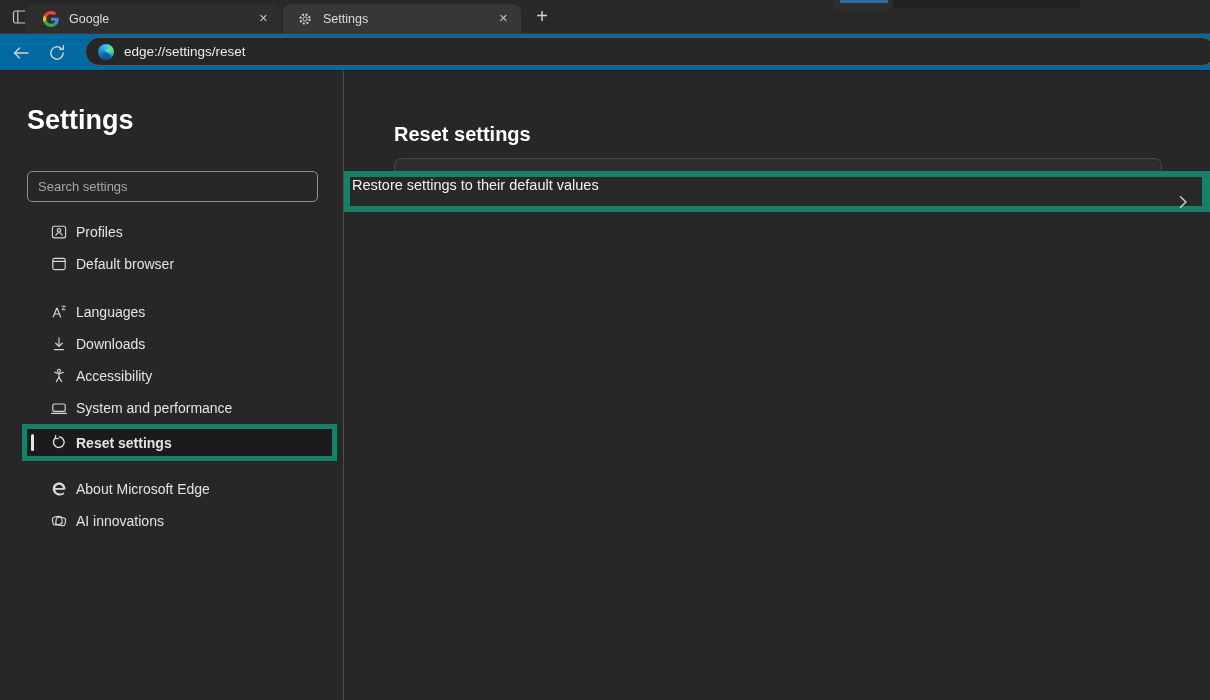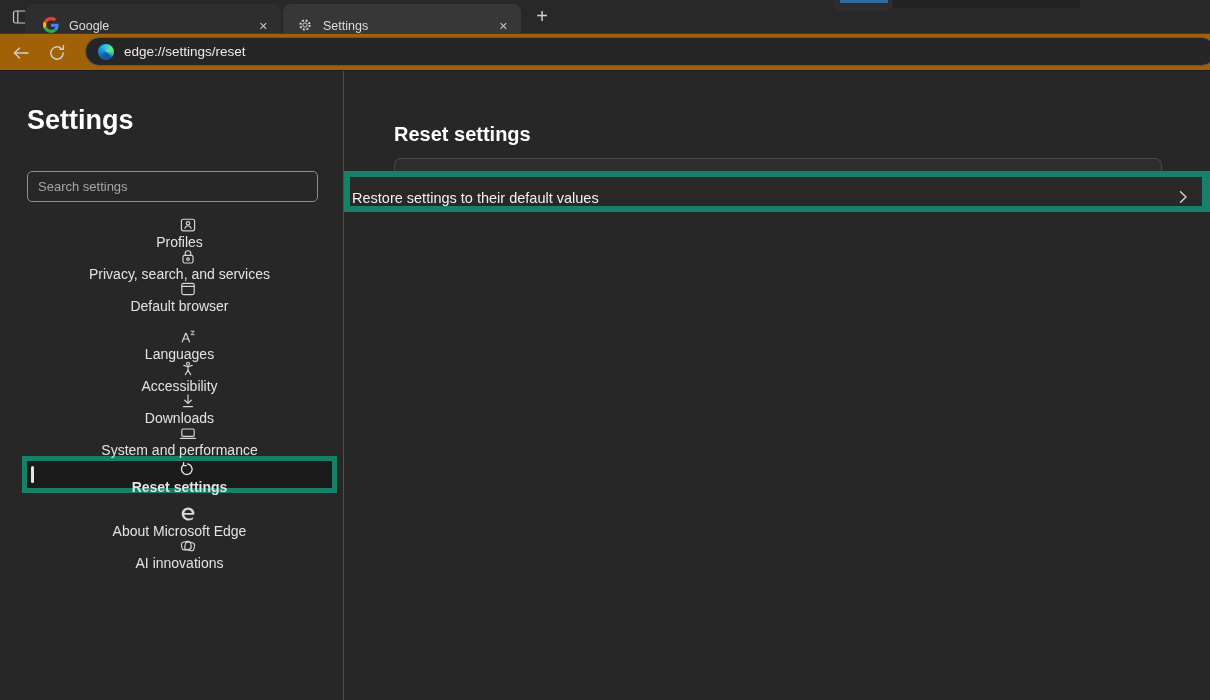--- a/index.html
+++ b/index.html
@@ -4,35 +4,35 @@
 <style>
   html,body{margin:0;padding:0;background:#272727;}
   #app{position:relative;width:1210px;height:700px;overflow:hidden;
        font-family:"Liberation Sans",sans-serif;background:#272727;color:#e4e4e4;
        -webkit-font-smoothing:antialiased;}
 
   
   .tabstrip{position:absolute;top:0;left:0;right:0;height:33px;background:#282828;}
   .tab-actions{position:absolute;left:11px;top:8px;width:18px;height:18px;cursor:pointer;}
   .tab{position:absolute;top:4px;height:29px;border-radius:8px 8px 0 0;display:flex;
-       align-items:flex-end;font-size:12.5px;color:#dcdcdc;cursor:pointer;box-sizing:border-box;}
+       align-items:center;font-size:12.5px;color:#dcdcdc;cursor:pointer;box-sizing:border-box;}
   .tab.inactive{left:25px;width:256px;background:#2e2e2e;}
   .tab.active{left:283px;width:238px;background:#373737;}
   .tab .fav{width:16px;height:16px;margin-left:18px;flex:0 0 auto;display:flex;align-items:center;}
   .tab .tlabel{margin-left:10px;white-space:nowrap;overflow:hidden;}
   .tab .close{margin-left:auto;margin-right:13px;font-size:11px;color:#c4c4c4;cursor:pointer;}
   .newtab{position:absolute;left:529px;top:2px;width:26px;height:28px;display:flex;align-items:center;
           justify-content:center;font-size:20px;font-weight:300;color:#cfcfcf;cursor:pointer;}
   .artifact-strip{position:absolute;left:838px;top:0;width:242px;height:8px;background:#222222;}
   .artifact-tabcurve{position:absolute;left:833px;top:0;width:60px;height:11px;background:#2d2d2d;
           border-radius:0 0 7px 7px;}
   .artifact-blue{position:absolute;left:840px;top:0;width:48px;height:3px;background:#2e6da4;}
 
   
-  .toolbar{position:absolute;top:33px;left:0;right:0;height:38px;background:#a16207;
+  .toolbar{position:absolute;top:33px;left:0;right:0;height:38px;background:#0369a1;
            border-top:1px solid #3a3a3a;border-bottom:1px solid #1e1e1e;box-sizing:border-box;}
   .nav-btn{position:absolute;top:9px;width:20px;height:20px;cursor:pointer;}
   .nav-btn.back{left:11px;}
   .nav-btn.refresh{left:47px;}
   .addressbar{position:absolute;left:85px;top:3px;height:29px;right:-6px;background:#262626;
               border:1px solid #585858;border-radius:15px;display:flex;align-items:center;
               padding-left:12px;box-sizing:border-box;cursor:text;}
   .edge-logo{width:16px;height:16px;border-radius:50%;flex:0 0 auto;
              background:conic-gradient(from 140deg,#0c59a4,#115ea3 20%,#1b9de2 45%,#35c1f1 60%,#66eb6e 78%,#47c1af 90%,#0c59a4);}
   .url{margin-left:10px;font-size:13.5px;color:#ececec;white-space:nowrap;}
@@ -41,42 +41,42 @@
   .content{position:absolute;top:71px;left:0;right:0;bottom:0;background:#272727;}
   .sidebar{position:absolute;top:0;left:0;width:344px;bottom:0;border-right:1px solid #4f4f4f;
            box-sizing:border-box;}
   .sb-title{position:absolute;left:27px;top:34px;font-size:27px;font-weight:700;color:#ffffff;}
   .sb-search{position:absolute;left:27px;top:100px;width:291px;height:31px;box-sizing:border-box;
              background:transparent;border:1px solid #8f8f8f;border-radius:5px;color:#e4e4e4;
              font-size:13px;padding:0 10px;font-family:"Liberation Sans",sans-serif;outline:none;}
   .sb-search::placeholder{color:#a6a6a6;}
   .nav{position:absolute;left:0;top:145px;right:0;}
   .nav-item{height:32px;display:flex;align-items:center;margin-left:26px;margin-right:10px;
-            font-size:14px;color:#e3e3e3;cursor:pointer;border-radius:4px;flex-direction:column;}
+            font-size:14px;color:#e3e3e3;cursor:pointer;border-radius:4px;}
   .nav-item .ic{width:18px;height:18px;margin-left:24px;margin-right:8px;flex:0 0 auto;}
   .nav-gap{height:16px;}
   .nav-gap.small{height:12px;}
   .ext-link{margin-left:auto;margin-right:29px;width:16px;height:16px;}
 
   .hl{background:#178069;}
   .annotation-sidebar{margin-left:22px;width:315px;height:37px;box-sizing:border-box;padding:5px;}
   .annotation-sidebar .nav-item{height:27px;margin:0;background:#1b1b1b;position:relative;
             font-weight:700;border-radius:0;}
   .annotation-sidebar .nav-item .ic{margin-left:23px;}
   .sel-indicator{position:absolute;left:4px;top:5px;width:3px;height:17px;border-radius:2px;
             background:#dfe7ef;}
 
   .main{position:absolute;top:0;left:344px;right:0;bottom:0;}
   .main-heading{position:absolute;left:50px;top:52px;font-size:20px;font-weight:700;color:#ffffff;}
   .card-sliver{position:absolute;left:50px;right:48px;top:87px;height:14px;background:#2d2d2d;
             border:1px solid #484848;border-bottom:none;border-radius:7px 7px 0 0;box-sizing:border-box;}
   .annotation-main{position:absolute;left:0;right:0;top:100px;height:41px;}
   .reset-row{position:absolute;left:6px;right:8px;top:6px;bottom:6px;background:#282828;
-            display:flex;align-items:flex-end;padding:0 10px 0 2px;box-sizing:border-box;
-            color:#f2f2f2;font-size:14.5px;cursor:pointer;}
+            display:flex;align-items:flex-start;padding:0 10px 0 2px;box-sizing:border-box;
+            color:#f2f2f2;font-size:14.5px;cursor:pointer;flex-direction:column;}
   .reset-row .chev{margin-left:auto;width:18px;height:18px;flex:0 0 auto;}
 
   svg.icn{display:block;}
   svg.icn *{vector-effect:non-scaling-stroke;}
 </style>
 </head>
 <body>
 
 <div id="app">
 
@@ -149,67 +149,59 @@
         <div class="nav-item">
           <svg class="icn ic" viewBox="0 0 18 18" fill="none" stroke="#d6d6d6" stroke-width="1.15" stroke-linecap="round">
             <rect x="2.4" y="3.2" width="13.2" height="11.6" rx="2"></rect>
             <circle cx="9" cy="7.3" r="1.7"></circle>
             <path d="M5.9 12.3c.5-1.7 1.7-2.6 3.1-2.6s2.6.9 3.1 2.6"></path>
           </svg>
           <span>Profiles</span>
         </div>
 
 
-        <div class="nav-item">
-          <svg class="icn ic" viewBox="0 0 18 18" fill="none" stroke="#d6d6d6" stroke-width="1.15" stroke-linecap="round">
-            <rect x="4" y="7.3" width="10" height="7.7" rx="1.8"></rect>
-            <path d="M6.2 7.3V5.5a2.8 2.8 0 0 1 5.6 0v1.8"></path>
-            <circle cx="9" cy="11.1" r="1.3"></circle>
-          </svg>
-          <span>Privacy, search, and services</span>
-        </div>
 
 
         <div class="nav-item">
           <svg class="icn ic" viewBox="0 0 18 18" fill="none" stroke="#d6d6d6" stroke-width="1.15" stroke-linecap="round">
             <rect x="2.8" y="3.4" width="12.4" height="11.2" rx="1.8"></rect>
             <path d="M2.8 6.4h12.4"></path>
           </svg>
           <span>Default browser</span>
         </div>
 
 
         <div class="nav-gap"></div>
 
         <div class="nav-item">
           <svg class="icn ic" viewBox="0 0 18 18" fill="none" stroke="#d6d6d6" stroke-width="1.15" stroke-linecap="round" stroke-linejoin="round">
             <path d="M3.2 14 6.7 5.2h.4L10.6 14"></path>
             <path d="M4.5 11h4.8"></path>
             <path d="M12 3.2h3.2l-3.2 3.5h3.2" stroke-width=".95"></path>
           </svg>
           <span>Languages</span>
+        </div>
+
+        <div class="nav-item">
+          <svg class="icn ic" viewBox="0 0 18 18" fill="none" stroke="#d6d6d6" stroke-width="1.15" stroke-linecap="round" stroke-linejoin="round">
+            <path d="M9 2.8v8.4"></path>
+              <path d="M5.7 8.2 9 11.2l3.3-3"></path>
+              <path d="M4.4 14.6h9.2"></path>
+          </svg>
+          <span>Downloads</span>
         </div>
 
         <div class="nav-item">
           <svg class="icn ic" viewBox="0 0 18 18" fill="none" stroke="#d6d6d6" stroke-width="1.15" stroke-linecap="round" stroke-linejoin="round">
             <circle cx="9" cy="3.7" r="1.5"></circle>
             <path d="M9 6.2v4"></path>
             <path d="M9 6.8 4.8 5.4M9 6.8l4.2-1.4"></path>
             <path d="M9 10.2 6.3 14.6M9 10.2l2.7 4.4"></path>
           </svg>
           <span>Accessibility</span>
-        </div>
-
-        <div class="nav-item">
-          <svg class="icn ic" viewBox="0 0 18 18" fill="none" stroke="#d6d6d6" stroke-width="1.15" stroke-linecap="round" stroke-linejoin="round">
-            <path d="M9 2.8v8.4"></path>
-              <path d="M5.7 8.2 9 11.2l3.3-3"></path>
-              <path d="M4.4 14.6h9.2"></path>
-          </svg>
-          <span>Downloads</span>
         </div>
 
         <div class="nav-item">
           <svg class="icn ic" viewBox="0 0 18 18" fill="none" stroke="#d6d6d6" stroke-width="1.15" stroke-linecap="round">
             <rect x="2.8" y="5" width="12.4" height="7.4" rx="1.4"></rect>
             <path d="M1.6 14.4h14.8"></path>
           </svg>
           <span>System and performance</span>
         </div>
 

